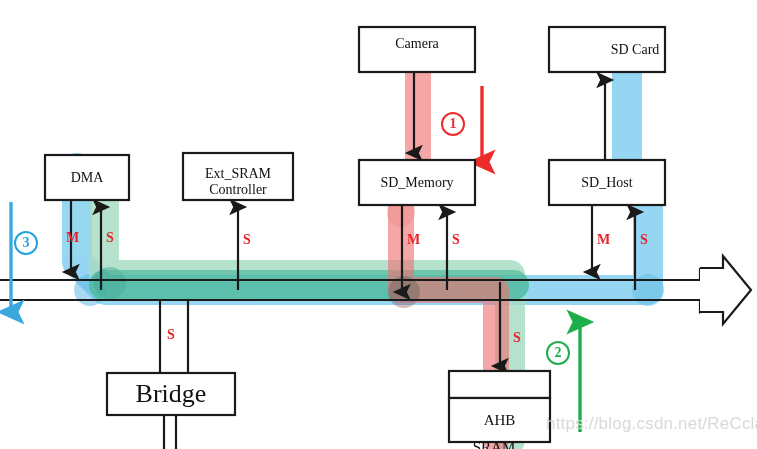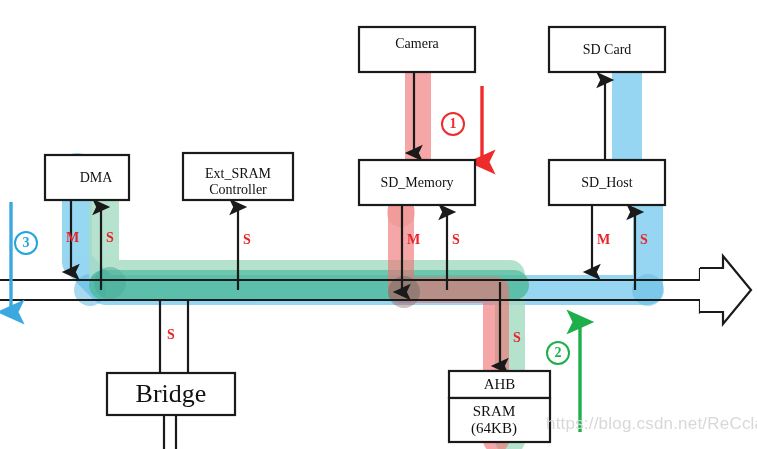--- a/index.html
+++ b/index.html
@@ -12,21 +12,21 @@
     display:flex;align-items:center;justify-content:center;
     text-align:center;
     font-family:"Liberation Serif", serif;
     color:#111;
     line-height:1.12;
     pointer-events:none;
     white-space:pre-line;
   }
   .box-text{font-size:14px;}
   .bridge-text{font-size:26px;}
-  .sram-text{font-size:15px;}
+  .sram-text{font-size:15px;margin-top:36px;}
   .ms-label{
     position:absolute;
     font-family:"Liberation Serif", serif;
     font-size:14px;font-weight:bold;
     color:#e8232a;
   }
   .marker-num{
     position:absolute;
     font-family:"Liberation Serif", serif;
     font-size:14px;font-weight:bold;
@@ -139,26 +139,26 @@
       <rect x="359" y="27" width="116" height="45"></rect>
       <rect x="359" y="160" width="116" height="45"></rect>
       <rect x="549" y="27" width="116" height="45"></rect>
       <rect x="549" y="160" width="116" height="45"></rect>
       <rect x="107" y="373" width="128" height="42"></rect>
       <rect x="449" y="371" width="101" height="27"></rect>
       <rect x="449" y="398" width="101" height="44"></rect>
     </g>
   </svg>
 
-  <div class="node-label box-text" style="left:54px;top:155px;width:84px;height:45px;">DMA</div>
+  <div class="node-label box-text" style="left:45px;top:155px;width:84px;height:45px;">DMA</div>
   <div class="node-label box-text" style="left:183px;top:153px;width:110px;height:58px;">Ext_SRAM
 Controller</div>
   <div class="node-label box-text" style="left:359px;top:27px;width:116px;height:34px;">Camera</div>
   <div class="node-label box-text" style="left:359px;top:160px;width:116px;height:45px;border-radius:7px;">SD_Memory</div>
-  <div class="node-label box-text" style="left:549px;top:27px;width:116px;height:45px;">SD Card</div>
+  <div class="node-label box-text" style="left:549px;top:27px;width:116px;height:45px;padding-left:28px;">SD Card</div>
   <div class="node-label box-text" style="left:549px;top:160px;width:116px;height:45px;">SD_Host</div>
   <div class="node-label bridge-text" style="left:107px;top:373px;width:128px;height:42px;">Bridge</div>
   <div class="node-label sram-text" style="left:449px;top:371px;width:101px;height:27px;">AHB</div>
   <div class="node-label sram-text" style="left:449px;top:398px;width:90px;height:44px;">SRAM
 (64KB)</div>
 
   <div class="ms-label" style="left:66px;top:230px;">M</div>
   <div class="ms-label" style="left:106px;top:230px;">S</div>
   <div class="ms-label" style="left:243px;top:232px;">S</div>
   <div class="ms-label" style="left:407px;top:232px;">M</div>

